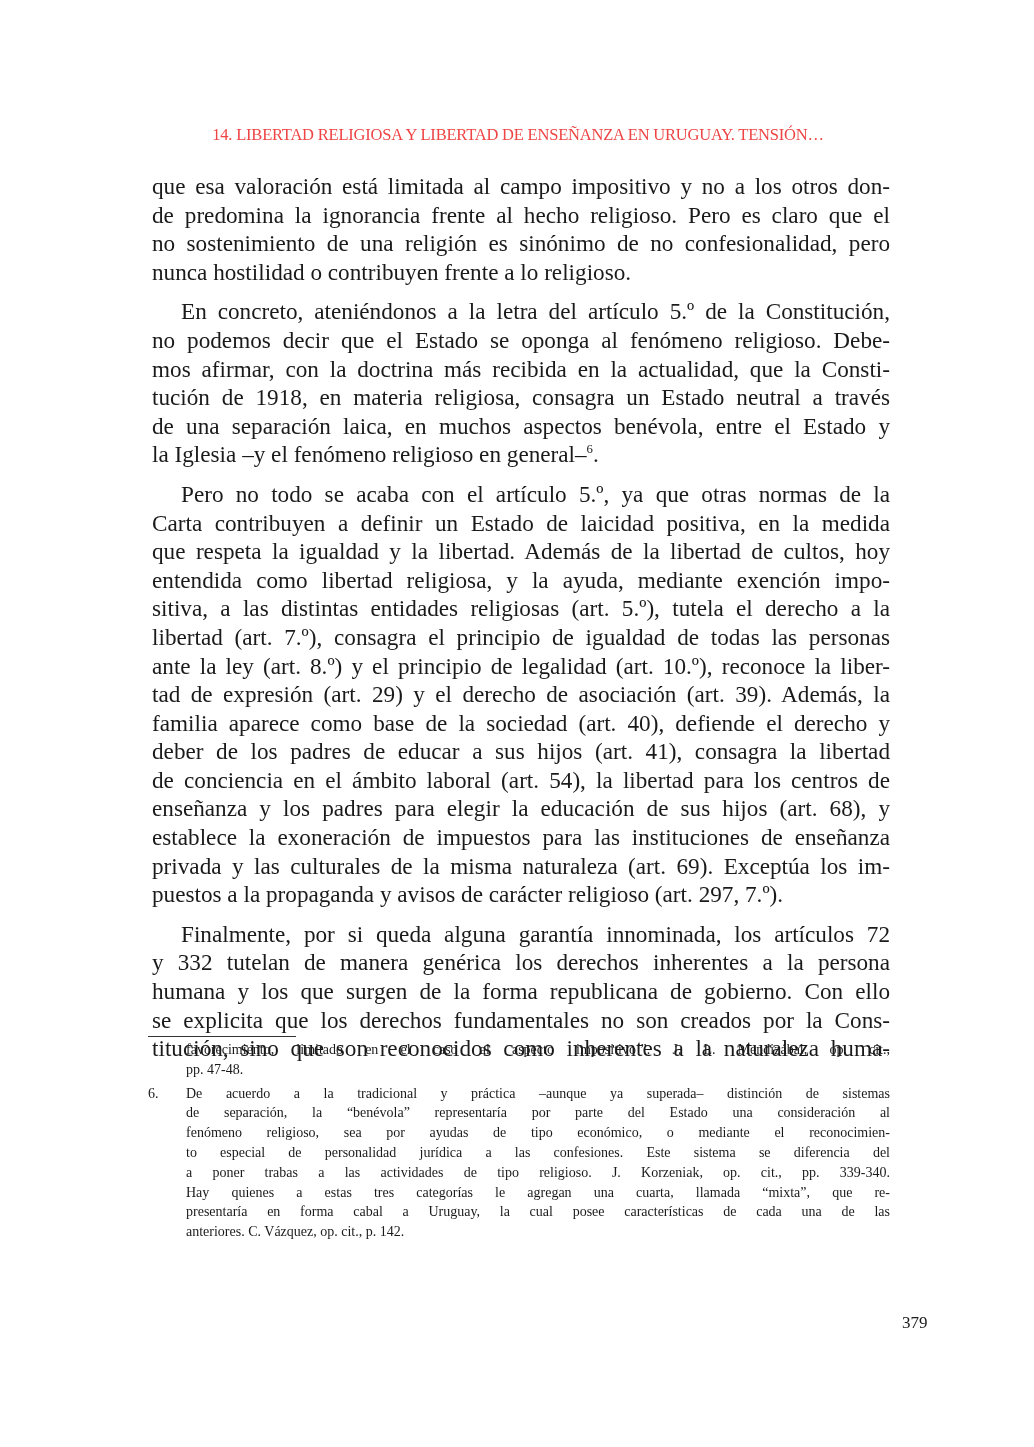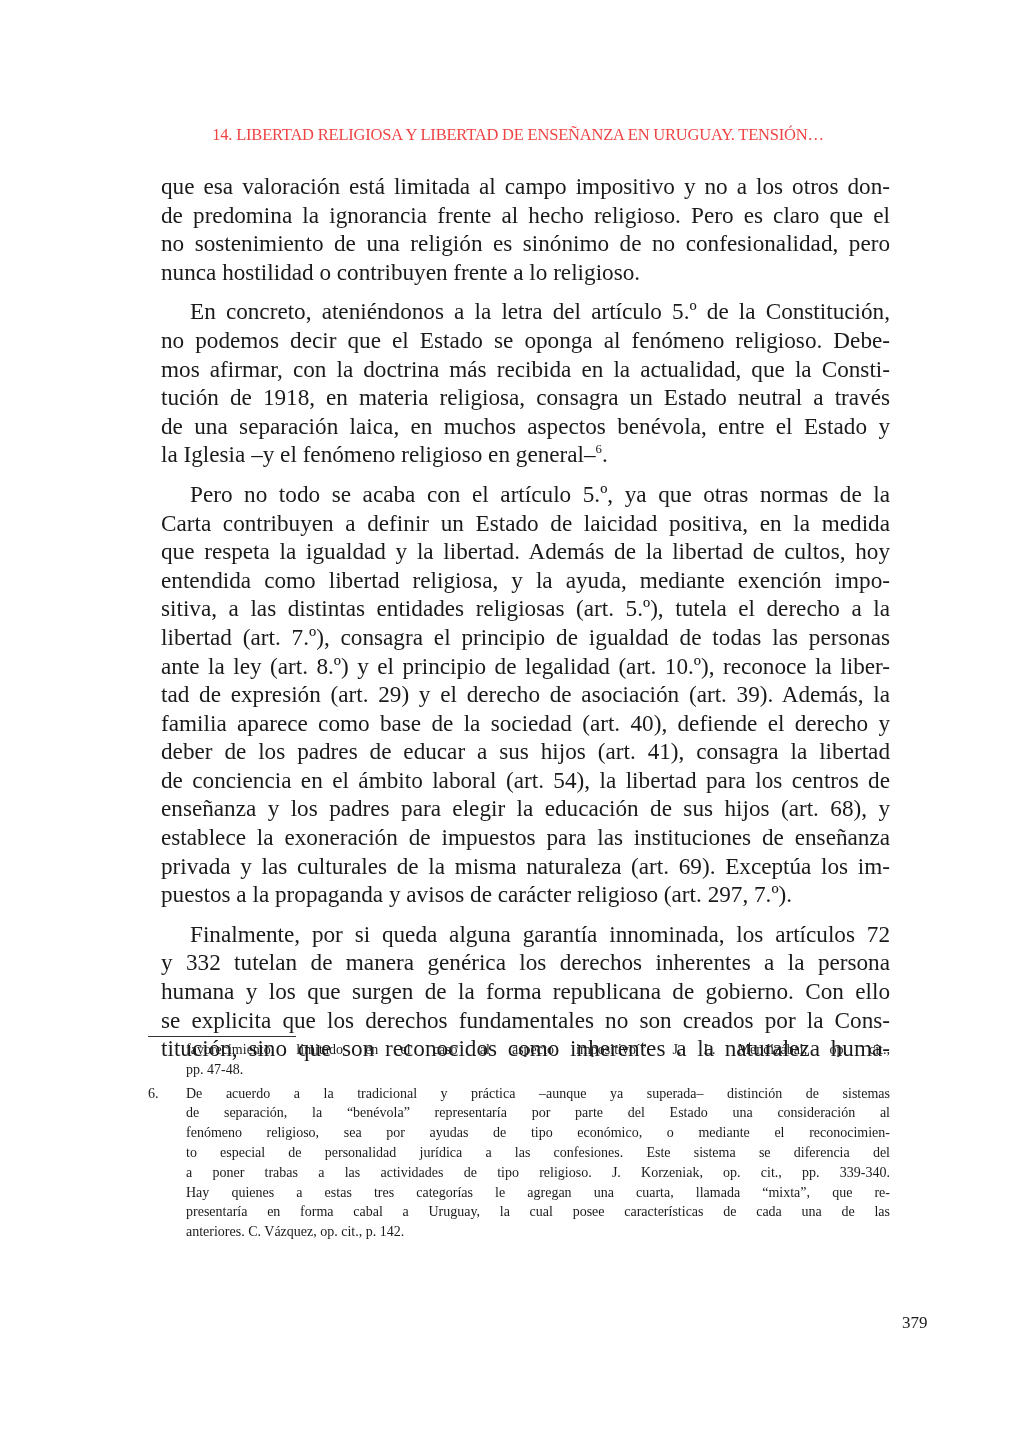--- a/index.html
+++ b/index.html
@@ -1,20 +1,20 @@
 <!DOCTYPE html>
 <html><head>
 <meta charset="utf-8">
 <style>
   html, body { margin: 0; padding: 0; background: #ffffff; }
   body { width: 1034px; height: 1447px; position: relative; overflow: hidden; color: #1a1a1a; font-family: "Liberation Serif", "DejaVu Serif", serif; }
   .page { position: absolute; left: 0; top: 0; width: 1034px; height: 1447px; }
   .running-head { position: absolute; top: 108px; left: 148px; width: 740px; text-align: center; font-size: 16.5px; letter-spacing: -0.2px; color: #ef4444; white-space: nowrap; margin-top: 17px; }
   .body-text { position: absolute; left: 148px; top: 172px; width: 742px; font-size: 23.2px; line-height: 28.6px; }
-  .para { margin: 0 0 11px 13px; }
+  .para { margin: 0 0 11px 4px; }
   .line { display: block; white-space: nowrap; text-align: justify; text-align-last: justify; height: 28.6px; }
   .line.last { text-align-last: left; }
   .line.indent { padding-left: 29px; }
   .footnote-rule { position: absolute; left: 148px; top: 1036px; width: 148px; height: 1px; background: #333; }
   .footnotes { position: absolute; left: 148px; top: 1040px; width: 742px; font-size: 14px; line-height: 19.8px; }
   .fn { position: relative; padding-left: 38px; margin-bottom: 4px; }
   .fn-num { position: absolute; left: 0; top: 0; }
   .fn .line { height: 19.8px; }
   .page-number { position: absolute; left: 902px; top: 1313px; font-size: 17px; }
   sup { font-size: 0.55em; vertical-align: 0.7em; line-height: 0; }

